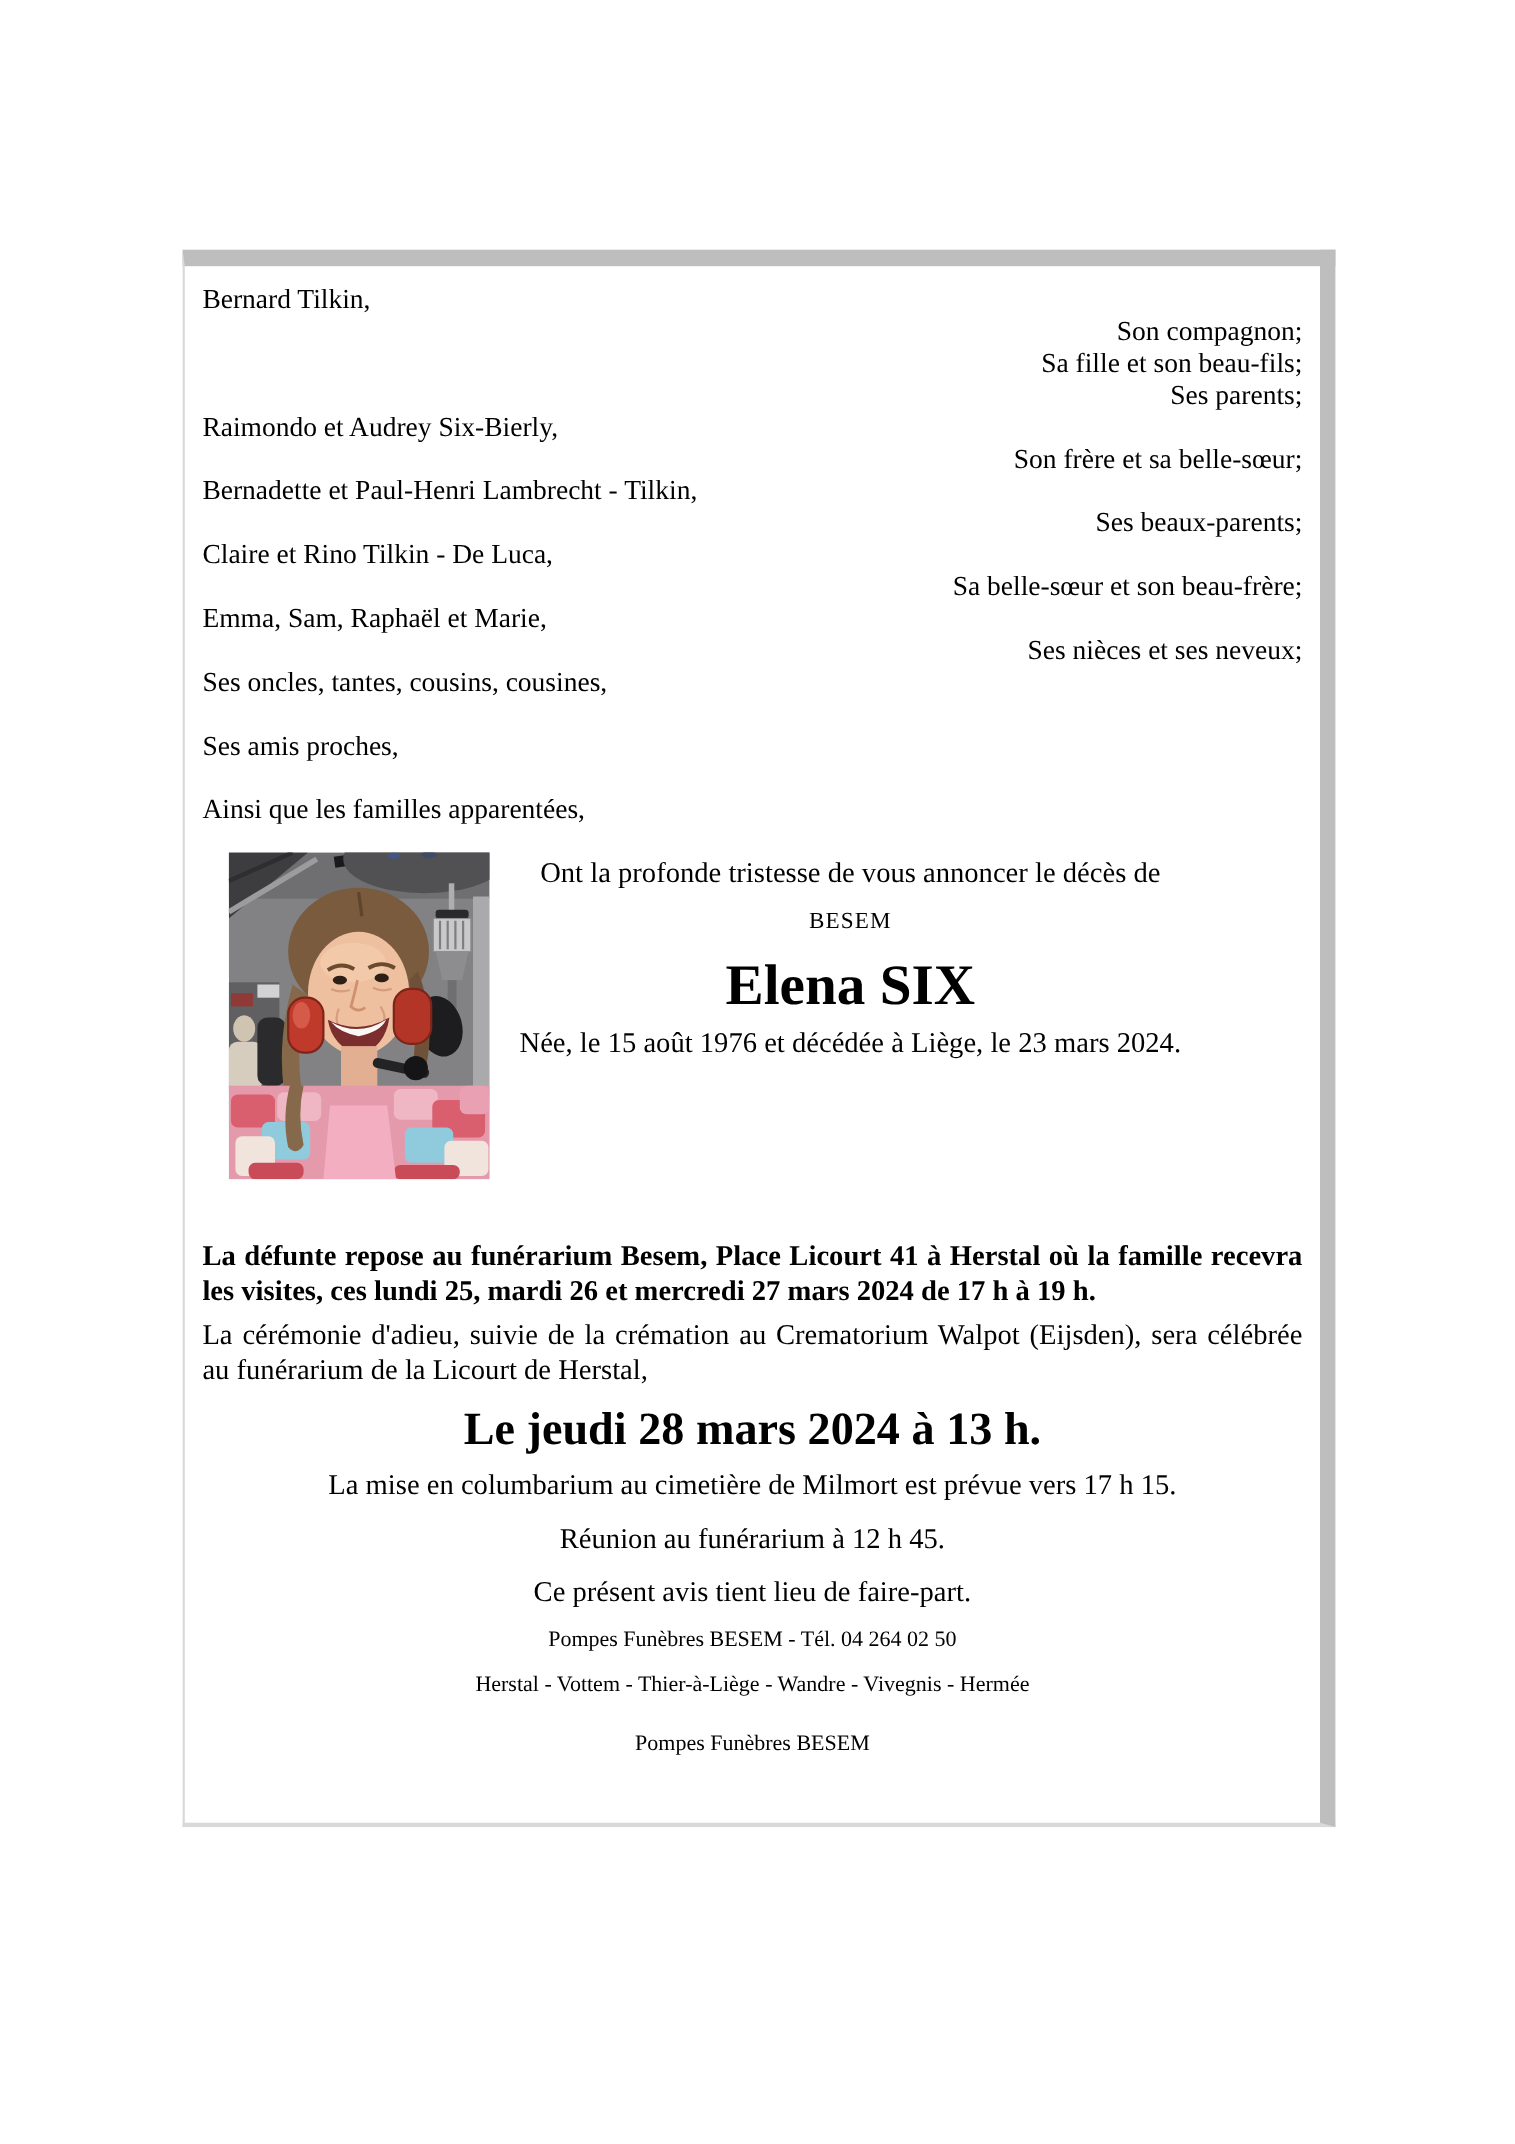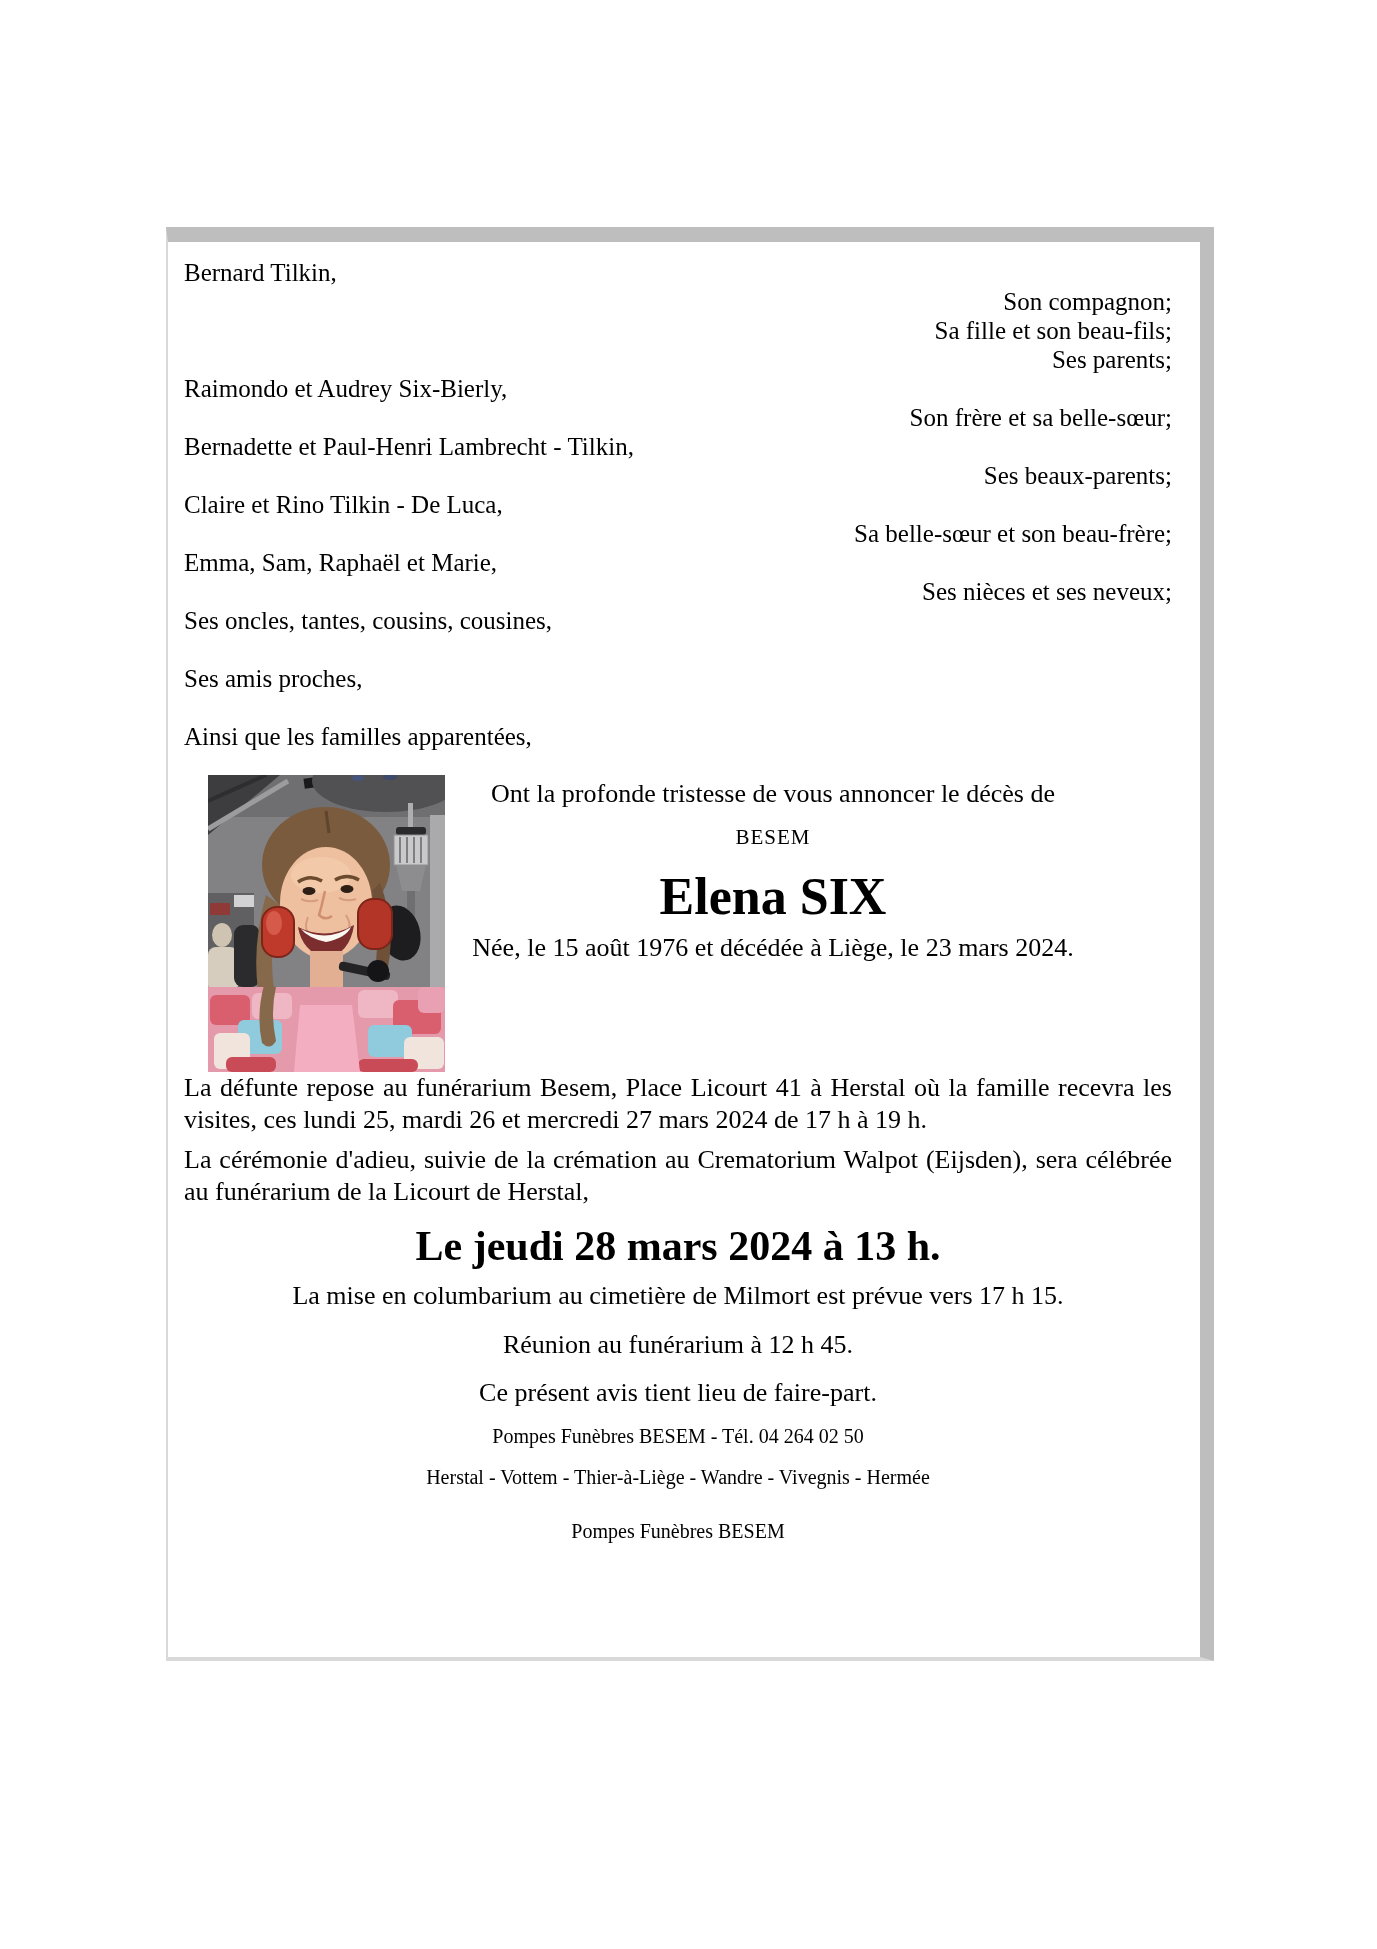--- a/index.html
+++ b/index.html
@@ -8,36 +8,36 @@
     font-family:"Liberation Serif","DejaVu Serif",serif;color:#000;
   }
   .page{
     position:absolute;left:166px;top:227px;width:1048px;height:1434px;
     box-sizing:border-box;background:#ffffff;
     border-top:15px solid #bebebe;
     border-right:14px solid #bebebe;
     border-bottom:4px solid #d9d9d9;
     border-left:2px solid #d9d9d9;
   }
-  .inner{padding:16px 28px 0 16px;}
+  .inner{padding:16px 16px 0 16px;}
   
   .iline{height:29px;line-height:29px;font-size:25px;white-space:nowrap;}
   .iline.right{text-align:right;}
   .iline.gap{margin-top:29px;}
   
   .announce{position:relative;height:297px;margin-top:24px;}
   .photo{position:absolute;left:24px;top:0;width:237px;height:297px;display:block;}
   .announce-text{margin-left:178px;width:822px;text-align:center;}
   .a-line{font-size:26px;line-height:32px;padding-top:3px;}
   .madame{font-size:21px;line-height:26px;margin-top:14px;letter-spacing:1px;}
   .name{font-size:52px;line-height:54px;font-weight:bold;margin-top:20px;text-align:center;}
   .dates{font-size:26px;line-height:32px;margin-top:8px;}
   
   .p{font-size:26px;line-height:32px;text-align:justify;}
-  .p1{}
+  .p1{margin-top:54px;font-weight:bold;}
   .p2{margin-top:8px;}
   .bigdate{font-size:42px;line-height:48px;font-weight:bold;text-align:center;margin-top:14px;}
   .c26{font-size:26px;line-height:32px;text-align:center;}
   .colum{margin-top:10px;}
   .reun{margin-top:17px;}
   .avis{margin-top:16px;}
   .c20{font-size:20px;line-height:26px;text-align:center;}
   .fh1{margin-top:14px;}
   .locs{margin-top:15px;}
   .fh2{margin-top:28px;}

